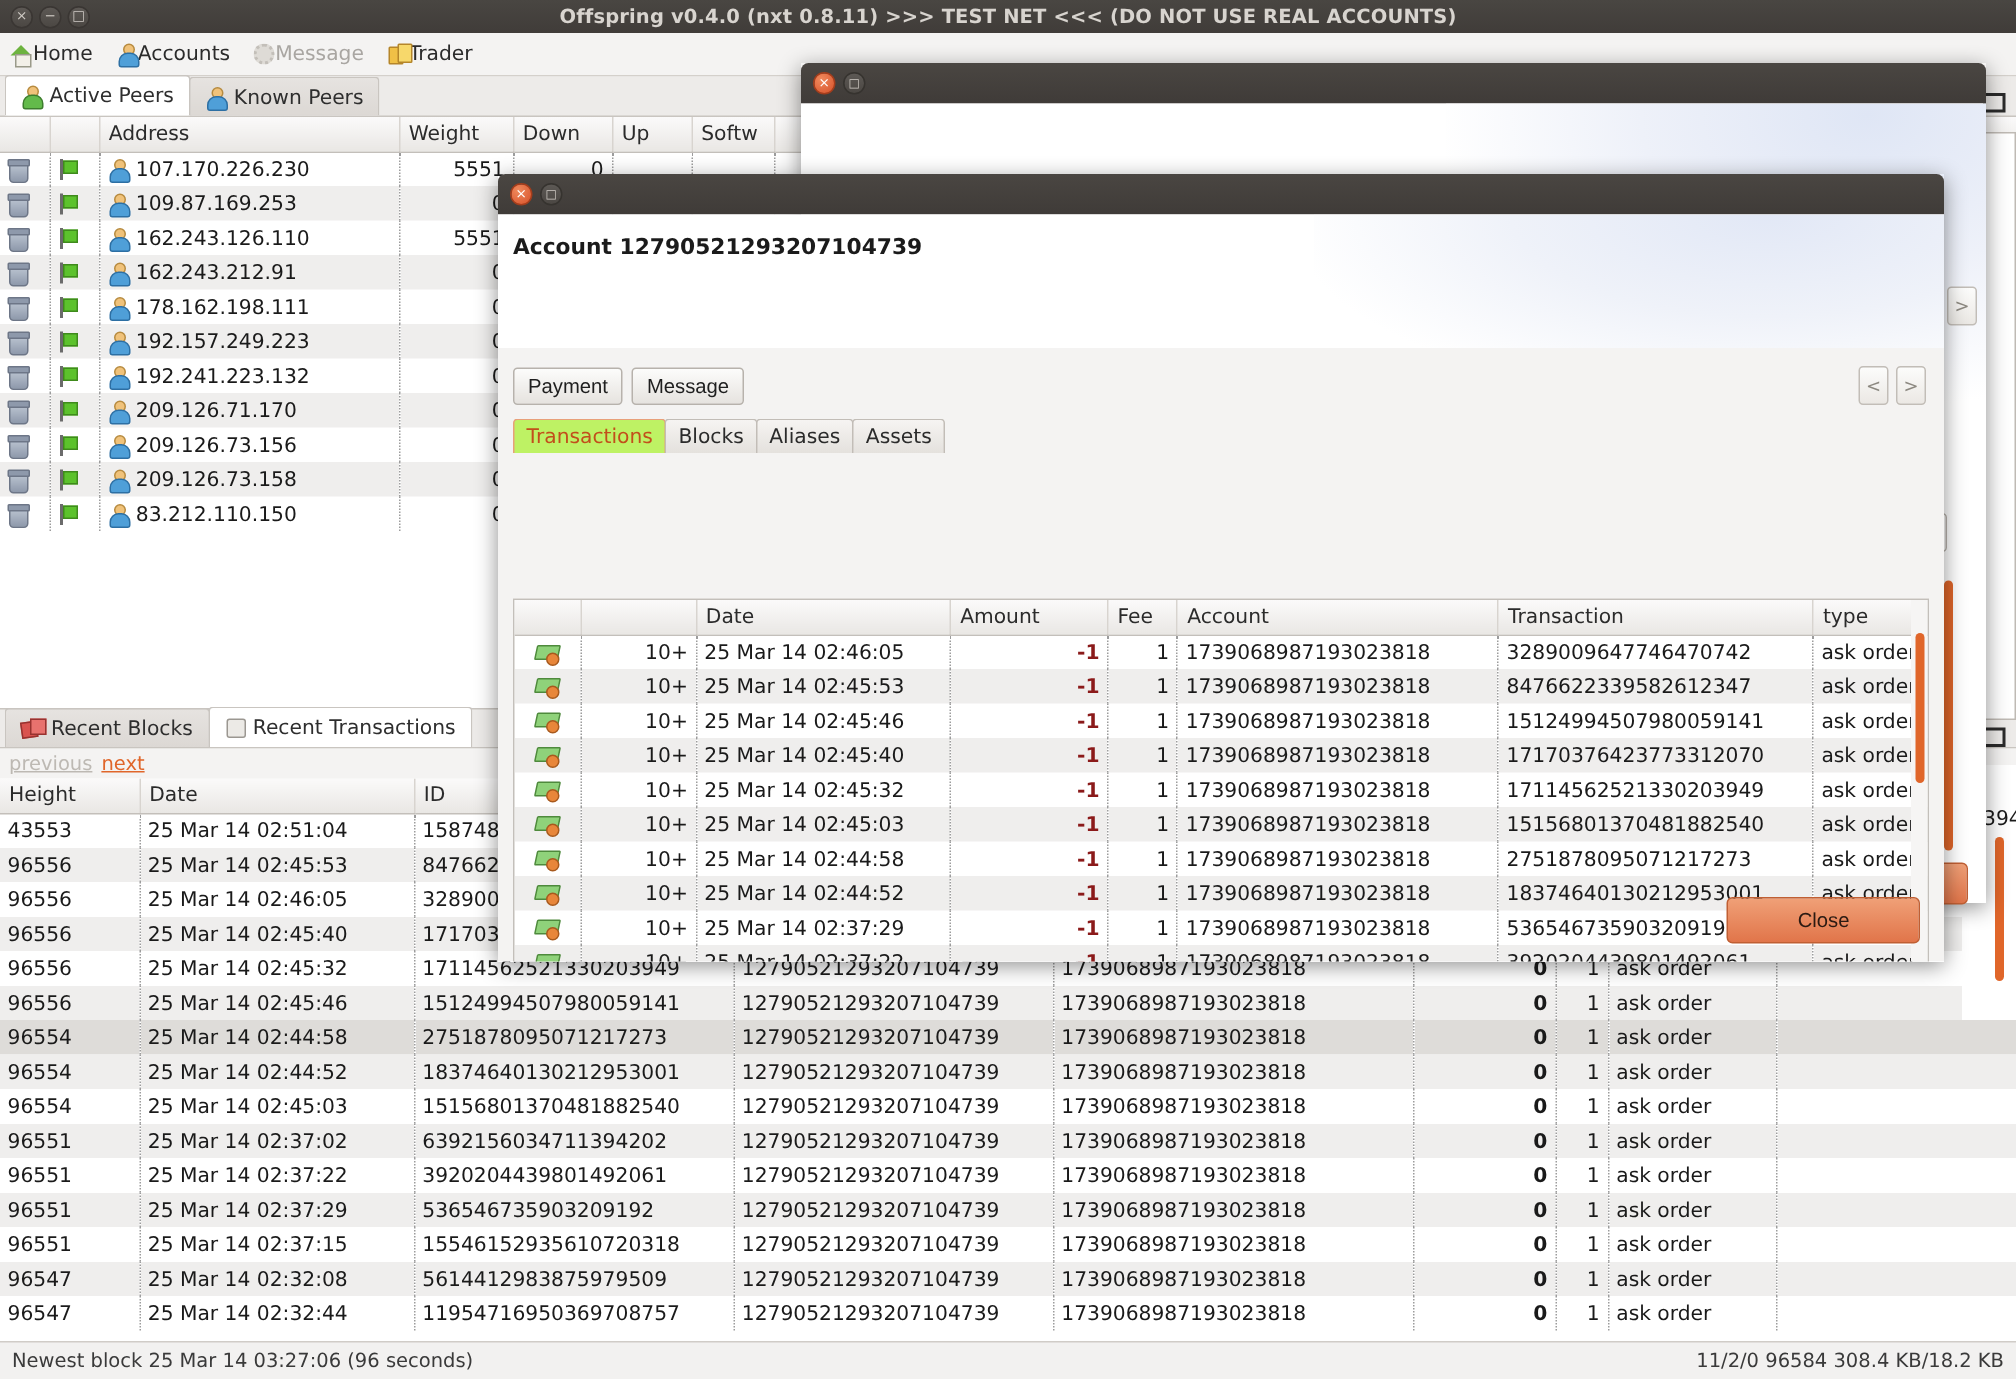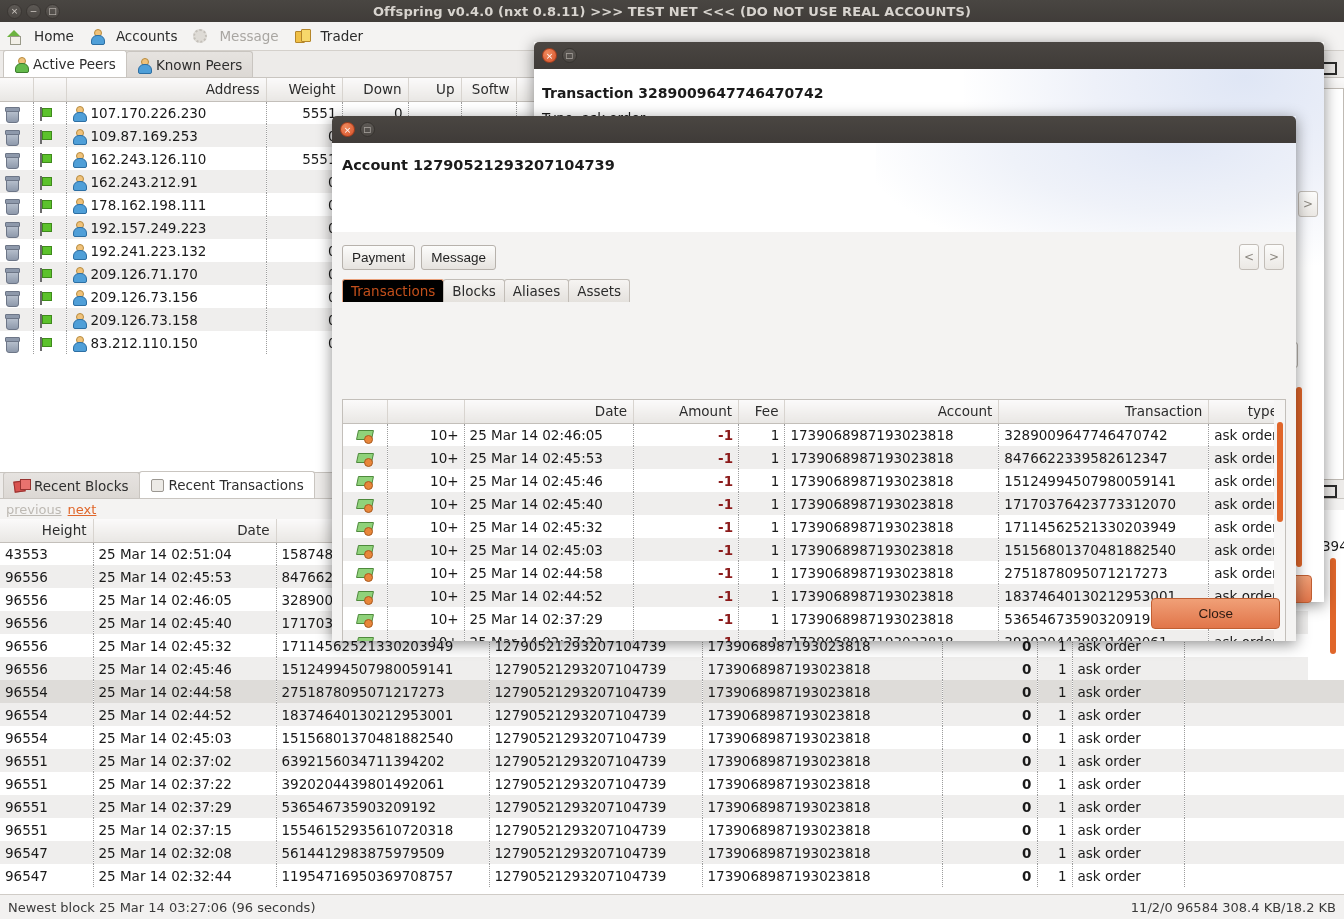--- a/index.html
+++ b/index.html
@@ -33,21 +33,21 @@
     flex: 1; text-align: center; font-weight: bold; font-size: 13px;
     color: #d8d4cf; padding-right: 60px; letter-spacing: .1px;
   }
 
   
   .menubar {
     position: absolute; left: 0; top: 22px; width: 1344px; height: 29px;
     background: #f4f3f2; border-bottom: 1px solid #d4d0cb;
     display: flex; align-items: center; padding-left: 7px; gap: 16px;
   }
-  .menuitem { display: flex; align-items: center; gap: 12px; font-size: 13.5px; color: #2b2b2b; }
+  .menuitem { display: flex; align-items: center; gap: 0; font-size: 13.5px; color: #2b2b2b; }
   .menuitem.disabled { color: #a9a6a2; }
 
   
   .tabstrip {
     position: absolute; left: 0; top: 51px; width: 1344px; height: 27px;
     background: #edebe9; border-bottom: 1px solid #c9c5c0;
     display: flex; align-items: flex-end; padding-left: 3px;
   }
   .tab {
     height: 26px; display: flex; align-items: center; gap: 5px;
@@ -61,21 +61,21 @@
   
   .peers-panel {
     position: absolute; left: 0; top: 78px; width: 1344px; height: 394px;
     background: #fff; overflow: hidden;
   }
   table.grid { border-collapse: collapse; width: 100%; font-size: 13.5px; table-layout: fixed; }
   table.grid th {
     background: linear-gradient(to bottom,#fbfafa,#e9e7e4);
     border-bottom: 1px solid #c3bfba; border-right: 1px solid #d8d4cf;
     font-weight: normal; color: #2b2b2b; height: 23px; padding: 0 6px;
-    text-align: right; font-size: 13.5px;
+    text-align: left; font-size: 13.5px;
   }
   table.grid td {
     height: 23px; padding: 0 5px; border-right: 1px dotted #9c9c9c;
     white-space: nowrap; overflow: hidden;
   }
   table.grid tr.odd td { background: #fff; }
   table.grid tr.even td { background: #efeeed; }
   .num { text-align: right; }
   .ip-cell { display: flex; align-items: center; gap: 5px; }
 
@@ -195,21 +195,21 @@
     width: 20px; height: 26px; border:1px solid #c2bdb7; border-radius:3px;
     background: linear-gradient(to bottom,#fcfcfb,#ebe8e4);
     display:flex;align-items:center;justify-content:center; font-size:12px; color:#8c8880;
   }
   .subtabs { display:flex; align-items:flex-end; padding-left: 10px; margin-top: 8px; height: 24px; }
   .subtab {
     border:1px solid #c2bdb7; border-bottom:none; border-radius:3px 3px 0 0;
     padding: 3px 8px; font-size:13.5px; background: linear-gradient(to bottom,#f6f4f2,#e4e1dd);
     margin-right:-1px; color:#2b2b2b;
   }
-  .subtab.active { background:#000000; border-color:#e8a07a; color:#c24f1b; }
+  .subtab.active { background:#bef264; border-color:#e8a07a; color:#c24f1b; }
   .acct-table-wrap {
     position:absolute; left: 10px; top: 167px; width: 944px; height: 256px;
     background:#fff; border:1px solid #c3bfba; overflow: hidden;
   }
   .closerow { position:absolute; right: 16px; bottom: 12px; }
   .close-btn {
     background: linear-gradient(to bottom,#f0a077,#e1754a);
     border:1px solid #c05f33; border-radius:4px; color:#2b1a12;
     font-size:13.5px; padding: 7px 46px;
   }
@@ -692,24 +692,20 @@
   <div style="position:absolute; left:1322px; top:538px; font-size:13.5px; color:#1b1b1b;">394</div>
   <div style="position:absolute; left:1330px; top:558px; width:6px; height:96px; border-radius:3px; background:#e0662a;"></div>
 
   <div class="dlg" id="tx-dialog">
     <div class="dlg-title">
       <div class="dlg-btn-close">×</div>
       <div class="dlg-btn-max">□</div>
     </div>
     <div class="dlg-body">
       <div class="tx-glow"></div>
-      <div class="tx-header">
-        <div class="tx-title">Transaction 3289009647746470742</div>
-        <div class="tx-sub">Type: ask order</div>
-      </div>
       <div class="bg-textfield" style="left:712px; top:273px; width:52px; height:26px;">9fl</div>
       <div class="navbtn" style="position:absolute; left:764px; top:122px;">&gt;</div>
       <div style="position:absolute; left:762px; top:318px; width:6px; height:180px; border-radius:3px; background:#e0662a;"></div>
       <div style="position:absolute; left:740px; top:533px;"></div>
     </div>
   </div>
   <div style="position:absolute; left:1286px; top:575px; width:26px; height:28px; border-radius:4px;
               background:linear-gradient(to bottom,#f0a077,#e1754a); border:1px solid #c05f33;"></div>
 
   <div class="dlg" id="acct-dialog">

